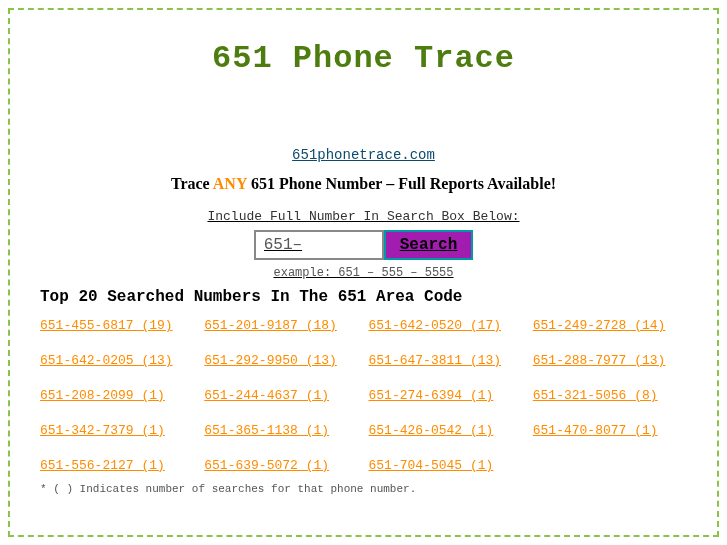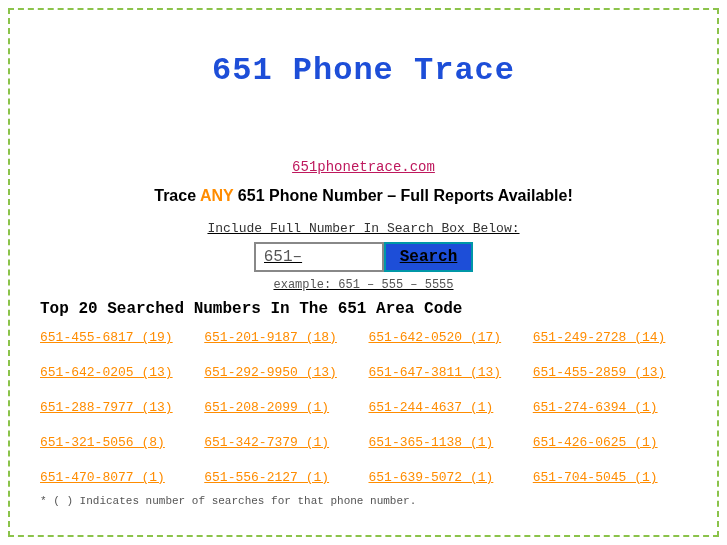--- a/index.html
+++ b/index.html
@@ -20,38 +20,38 @@
     
     .page-content {
       padding: 20px 40px 20px 40px;
       display: flex;
       flex-direction: column;
       align-items: center;
     }
     .site-title {
       font-size: 32px;
       font-weight: bold;
-      color: #1d4ed8;
+      color: #4d7c0f;
       font-family: 'Courier New', Courier, monospace;
-      margin-top: 32px;
+      margin-top: 20px;
       margin-bottom: 10px;
       letter-spacing: 1px;
     }
     .spacer { height: 60px; }
     .site-url {
-      color: #be185d;
+      color: #0c4a6e;
       font-size: 14px;
       text-decoration: underline;
       margin-bottom: 12px;
       font-family: 'Courier New', Courier, monospace;
     }
     .tagline {
       font-size: 16px;
       font-weight: bold;
-      font-family: Liberation Sans, sans-serif;
+      font-family: Liberation Serif, serif;
       color: #000;
       margin-bottom: 16px;
     }
     .tagline .any {
       color: #ff8c00;
     }
     .search-section {
       display: flex;
       flex-direction: column;
       align-items: center;
@@ -72,21 +72,21 @@
     .search-input {
       border: 2px solid #888;
       padding: 4px 8px;
       font-size: 16px;
       font-family: 'Courier New', Courier, monospace;
       width: 130px;
       outline: none;
       color: #555;
     }
     .search-button {
-      background-color: #1d4ed8;
+      background-color: #a21caf;
       border: 2px solid #0097a7;
       color: #000;
       font-size: 16px;
       font-family: 'Courier New', Courier, monospace;
       padding: 4px 14px;
       cursor: pointer;
       font-weight: bold;
     }
     .example-text {
       font-size: 12px;
@@ -152,29 +152,28 @@
   <h2 class="top-section-title">Top 20 Searched Numbers In The 651 Area Code</h2>
 
   <div class="numbers-grid" id="numbers-grid">
   <a class="number-link" href="#">651-455-6817 (19)</a>
       <a class="number-link" href="#">651-201-9187 (18)</a>
       <a class="number-link" href="#">651-642-0520 (17)</a>
       <a class="number-link" href="#">651-249-2728 (14)</a>
       <a class="number-link" href="#">651-642-0205 (13)</a>
       <a class="number-link" href="#">651-292-9950 (13)</a>
       <a class="number-link" href="#">651-647-3811 (13)</a>
-      <a class="number-link" href="#">651-455-2859 (13)</a>
       <a class="number-link" href="#">651-288-7977 (13)</a>
       <a class="number-link" href="#">651-208-2099 (1)</a>
       <a class="number-link" href="#">651-244-4637 (1)</a>
       <a class="number-link" href="#">651-274-6394 (1)</a>
       <a class="number-link" href="#">651-321-5056 (8)</a>
       <a class="number-link" href="#">651-342-7379 (1)</a>
       <a class="number-link" href="#">651-365-1138 (1)</a>
-      <a class="number-link" href="#">651-426-0625 (1)</a>
+      <a class="number-link" href="#">651-426-0542 (1)</a>
       <a class="number-link" href="#">651-470-8077 (1)</a>
       <a class="number-link" href="#">651-556-2127 (1)</a>
       <a class="number-link" href="#">651-639-5072 (1)</a>
       <a class="number-link" href="#">651-704-5045 (1)</a>
     </div>
 
   <p class="footer-note">* ( ) Indicates number of searches for that phone number.</p>
 </div>
 
 </body></html>

